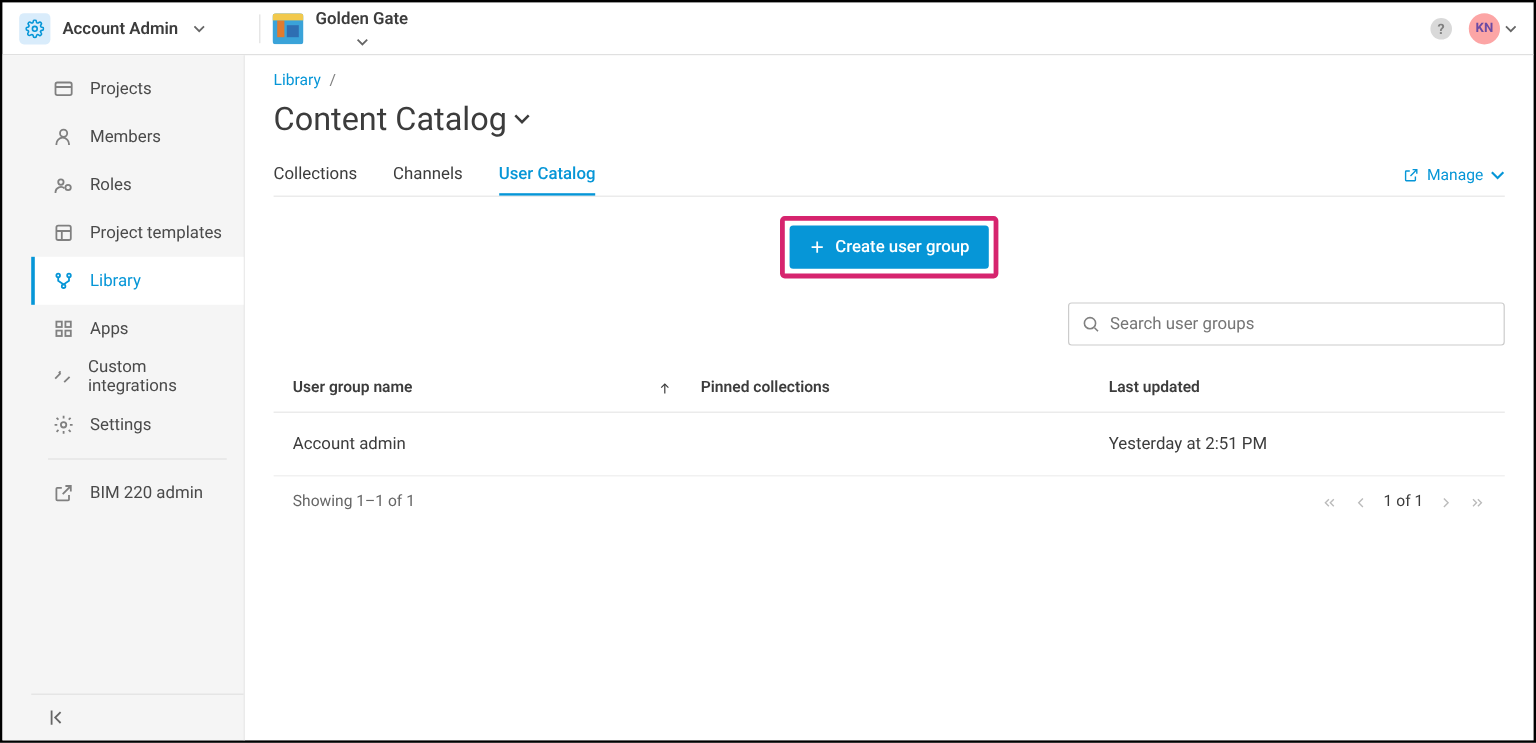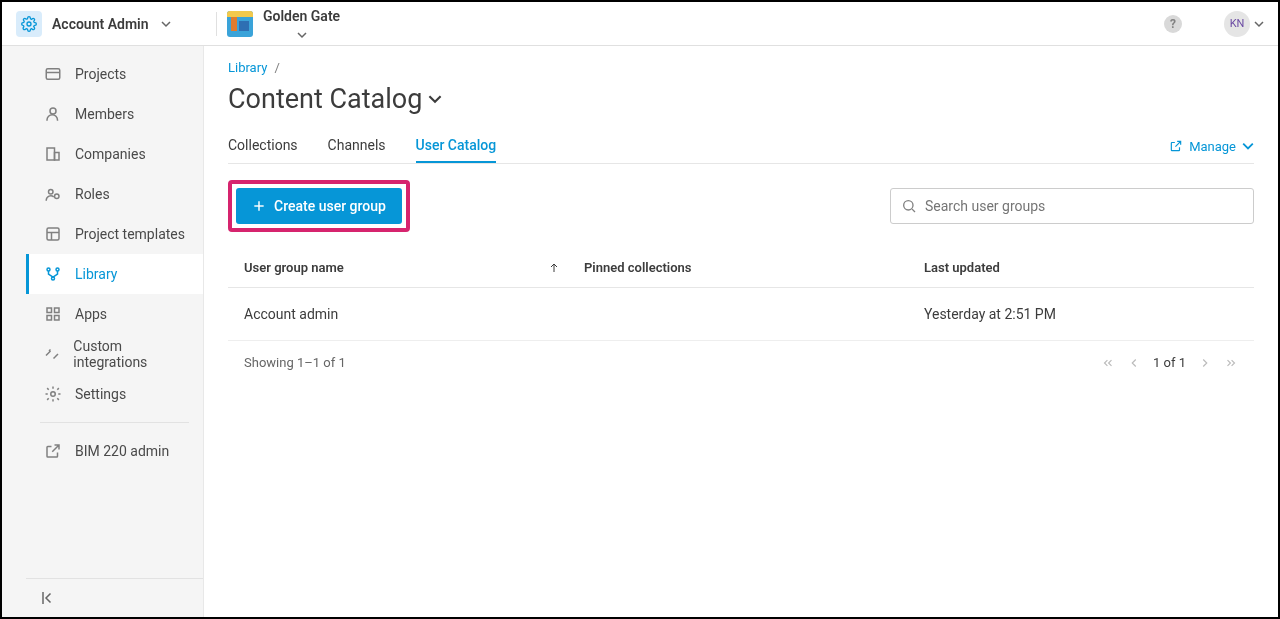--- a/index.html
+++ b/index.html
@@ -8,40 +8,40 @@
     .top-left { display: flex; align-items: center; gap: 10px; width: 200px; }
     .gear-badge { width: 26px; height: 26px; border-radius: 4px; background: #d9ecfb; display: flex; align-items: center; justify-content: center; }
     .top-title { font-size: 14px; font-weight: 600; color: #3c3c3c; }
     .chev { margin-left: 2px; }
     .vsep { width: 1px; height: 24px; background: #e0e0e0; margin: 0 10px 0 0; }
     .proj-badge { width: 26px; height: 26px; border-radius: 3px; display: flex; align-items: center; justify-content: center; overflow: hidden; margin-right: 10px; }
     .proj-badge svg { width: 26px; height: 26px; }
     .proj-name { font-size: 14px; font-weight: 600; color: #3c3c3c; }
     .top-right { margin-left: auto; display: flex; align-items: center; gap: 14px; }
     .help-dot { width: 18px; height: 18px; border-radius: 50%; background: #d9d9d9; color: #808080; font-size: 12px; display: flex; align-items: center; justify-content: center; font-weight: bold; }
-    .avatar { width: 26px; height: 26px; border-radius: 50%; background: #e5e5e5; color: #6b4ba3; font-size: 11px; font-weight: 400; display: flex; align-items: center; justify-content: center; margin-left: 28px; }
+    .avatar { width: 26px; height: 26px; border-radius: 50%; background: #fca5a5; color: #6b4ba3; font-size: 11px; font-weight: 700; display: flex; align-items: center; justify-content: center; }
     .body-wrap { display: flex; flex: 1; min-height: 0; }
     .sidebar { width: 202px; background: #f5f5f5; border-right: 1px solid #e8e8e8; display: flex; flex-direction: column; padding-left: 24px; }
     .nav { padding-top: 8px; }
     .nav-item { display: flex; align-items: center; gap: 12px; padding: 0 14px; height: 40px; font-size: 14px; color: #4a4a4a; cursor: pointer; border-left: 3px solid transparent; }
     .nav-item.active { color: #0696d7; border-left-color: #0696d7; background: #fff; }
     .nav-item .icon { width: 20px; height: 20px; display: flex; align-items: center; justify-content: center; color: #808080; }
     .nav-item.active .icon { color: #0696d7; }
     .nav-sep { height: 1px; background: #e2e2e2; margin: 8px 14px; }
     .sidebar-footer { margin-top: auto; border-top: 1px solid #e2e2e2; padding: 10px 14px; }
     .main { flex: 1; padding: 14px 24px 0 24px; overflow: auto; }
     .breadcrumb { font-size: 13px; color: #0696d7; margin-bottom: 8px; }
     .breadcrumb .slash { color: #808080; margin-left: 4px; }
     .page-title-row { display: flex; align-items: center; gap: 6px; margin-bottom: 14px; }
     .page-title { font-size: 27px; font-weight: 400; color: #3c3c3c; }
     .tabs-row { display: flex; align-items: center; border-bottom: 1px solid #e6e6e6; }
     .tab { padding: 8px 0; margin-right: 30px; font-size: 14px; color: #3c3c3c; cursor: pointer; border-bottom: 2px solid transparent; }
     .tab.active { color: #0696d7; border-bottom-color: #0696d7; font-weight: 500; }
     .manage-link { margin-left: auto; display: flex; align-items: center; gap: 6px; color: #0696d7; font-size: 13px; cursor: pointer; }
-    .toolbar { display: flex; align-items: center; padding: 16px 0 16px 0; gap: 20px; }
+    .toolbar { display: flex; align-items: center; padding: 16px 0 16px 0; gap: 20px; flex-direction: column; }
     .highlight-frame { border: 4px solid #d6246e; border-radius: 4px; padding: 4px; display: inline-block; }
     .primary-btn { background: #0696d7; color: #fff; border: none; border-radius: 3px; padding: 0 16px; height: 36px; font-size: 14px; font-weight: 500; display: inline-flex; align-items: center; gap: 8px; cursor: pointer; }
     .search-box { margin-left: auto; width: 364px; height: 36px; border: 1px solid #ccc; border-radius: 3px; display: flex; align-items: center; padding: 0 10px; gap: 8px; color: #808080; }
     .search-box input { border: none; outline: none; flex: 1; font-size: 14px; color: #3c3c3c; }
     .table { width: 100%; }
     .thead { display: flex; border-bottom: 1px solid #e6e6e6; padding: 12px 16px; font-size: 13px; font-weight: 600; color: #3c3c3c; }
     .col-name { flex: 0 0 340px; display: flex; align-items: center; gap: 8px; justify-content: space-between; padding-right: 24px; }
     .col-pinned { flex: 0 0 340px; }
     .col-updated { flex: 1; }
     .trow { display: flex; border-bottom: 1px solid #eee; padding: 18px 16px; font-size: 14px; color: #3c3c3c; }
@@ -113,29 +113,20 @@
             <svg width="18" height="18" viewBox="0 0 24 24" fill="none" stroke="currentColor" stroke-width="2">
               <circle cx="12" cy="8" r="4"></circle>
               <path d="M4 21v-1a7 7 0 0 1 14 0v1"></path>
             </svg>
           </span>
         <span>Members</span>
       </div>
       <div class="nav-item">
         <span class="icon">
             <svg width="18" height="18" viewBox="0 0 24 24" fill="none" stroke="currentColor" stroke-width="2">
-              <rect x="4" y="4" width="10" height="16"></rect>
-              <rect x="14" y="10" width="6" height="10"></rect>
-            </svg>
-          </span>
-        <span>Companies</span>
-      </div>
-      <div class="nav-item">
-        <span class="icon">
-            <svg width="18" height="18" viewBox="0 0 24 24" fill="none" stroke="currentColor" stroke-width="2">
               <circle cx="9" cy="9" r="3"></circle>
               <circle cx="17" cy="15" r="3"></circle>
               <path d="M3 21v-1a6 6 0 0 1 10-4"></path>
             </svg>
           </span>
         <span>Roles</span>
       </div>
       <div class="nav-item">
         <span class="icon">
             <svg width="18" height="18" viewBox="0 0 24 24" fill="none" stroke="currentColor" stroke-width="2">

